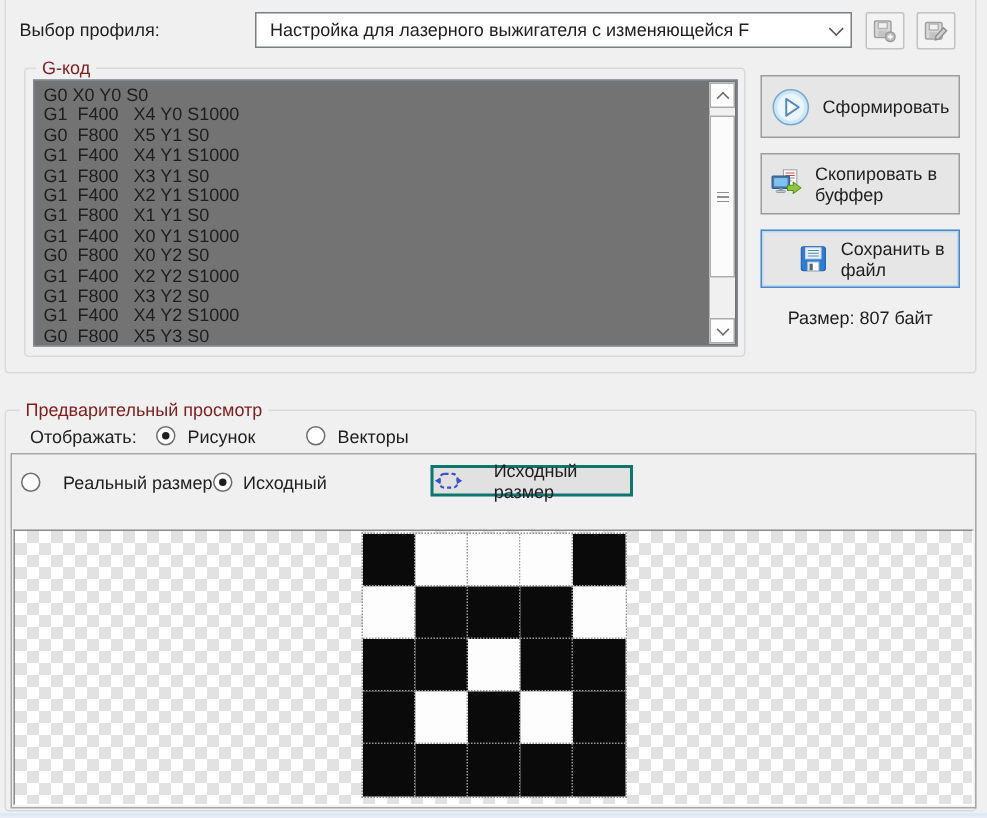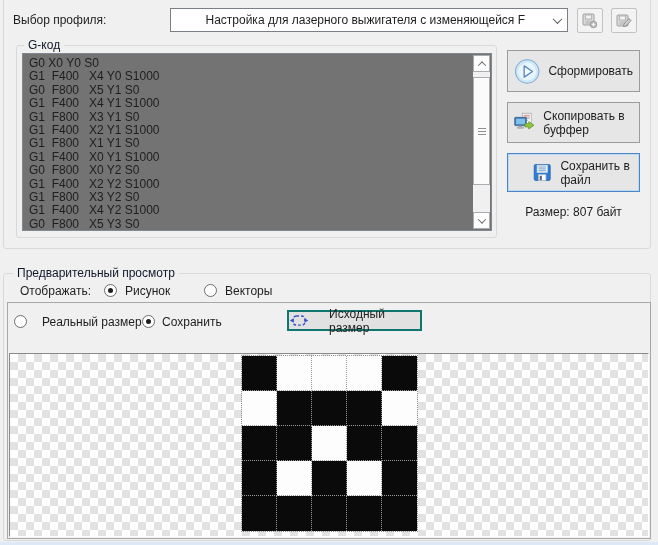--- a/index.html
+++ b/index.html
@@ -1,27 +1,27 @@
 <!DOCTYPE html>
 <html><head>
 <meta charset="utf-8">
 <style>
   * { margin:0; padding:0; box-sizing:border-box; }
   html,body { background:#f0f0f0; }
   body { font-family:"Liberation Sans", sans-serif; font-size:12px; color:#1e1e1e; }
   .app { position:relative; width:658px; height:545px; background:#f0f0f0; overflow:hidden; }
 
   .groupbox { position:absolute; border:1px solid #d9d9d9; border-radius:3px; }
-  .gb-label { position:absolute; background:#f0f0f0; padding:0 4px; white-space:nowrap; color:#0f172a; }
+  .gb-label { position:absolute; background:#f0f0f0; padding:0 4px; white-space:nowrap; color:#7f1d1d; }
 
   
   .label { position:absolute; white-space:nowrap; }
   .combobox { position:absolute; left:170px; top:8px; width:398px; height:24px; background:#fff;
               border:1px solid #7a7f85; display:flex; align-items:center; cursor:default; }
-  .combo-text { flex:1; padding:0 22px; white-space:nowrap; overflow:hidden;text-align:right; }
+  .combo-text { flex:1; padding:0 9px; white-space:nowrap; overflow:hidden; }
   .combo-arrow { width:20px; height:100%; display:flex; align-items:center; justify-content:center; }
   .chev { width:7px; height:7px; border-right:1.6px solid #565656; border-bottom:1.6px solid #565656; transform:rotate(45deg) translate(-1px,-1px); }
 
   .mini-btn { position:absolute; top:8px; width:26px; height:25px; background:#f3f3f3;
               border:1px solid #c2c2c2; border-radius:2px; display:flex; align-items:center; justify-content:center; }
 
   
   .textarea { position:absolute; left:22px; top:53px; width:470px; height:178px; background:#737373;
               border:1px solid #82888f; }
   .gcode-pre { position:absolute; left:6px; top:3px; right:20px; bottom:2px; overflow:hidden;
@@ -181,21 +181,21 @@
 
   <div class="inner-panel"></div>
 
   <span class="radio" style="left:14px; top:315px;">
       <span class="dot"></span>
     </span>
   <span class="label" style="left:42px; top:315px;">Реальный размер</span>
   <span class="radio checked" style="left:142px; top:315px;">
       <span class="dot"></span>
     </span>
-  <span class="label" style="left:162px; top:315px;">Сохранить</span>
+  <span class="label" style="left:162px; top:315px;">Исходный</span>
 
   <div class="fit-btn">
     <svg width="22" height="16" viewBox="0 0 22 16">
       <rect x="4.5" y="2.5" width="13" height="10" rx="3.5" fill="none" stroke="#3752c8" stroke-width="1.6" stroke-dasharray="3 2.2"></rect>
       <path d="M1 7.5 L5 5 L5 10 Z" fill="#3752c8"></path>
       <path d="M21 7.5 L17 5 L17 10 Z" fill="#3752c8"></path>
     </svg>
     <span>Исходный размер</span>
   </div>
 

